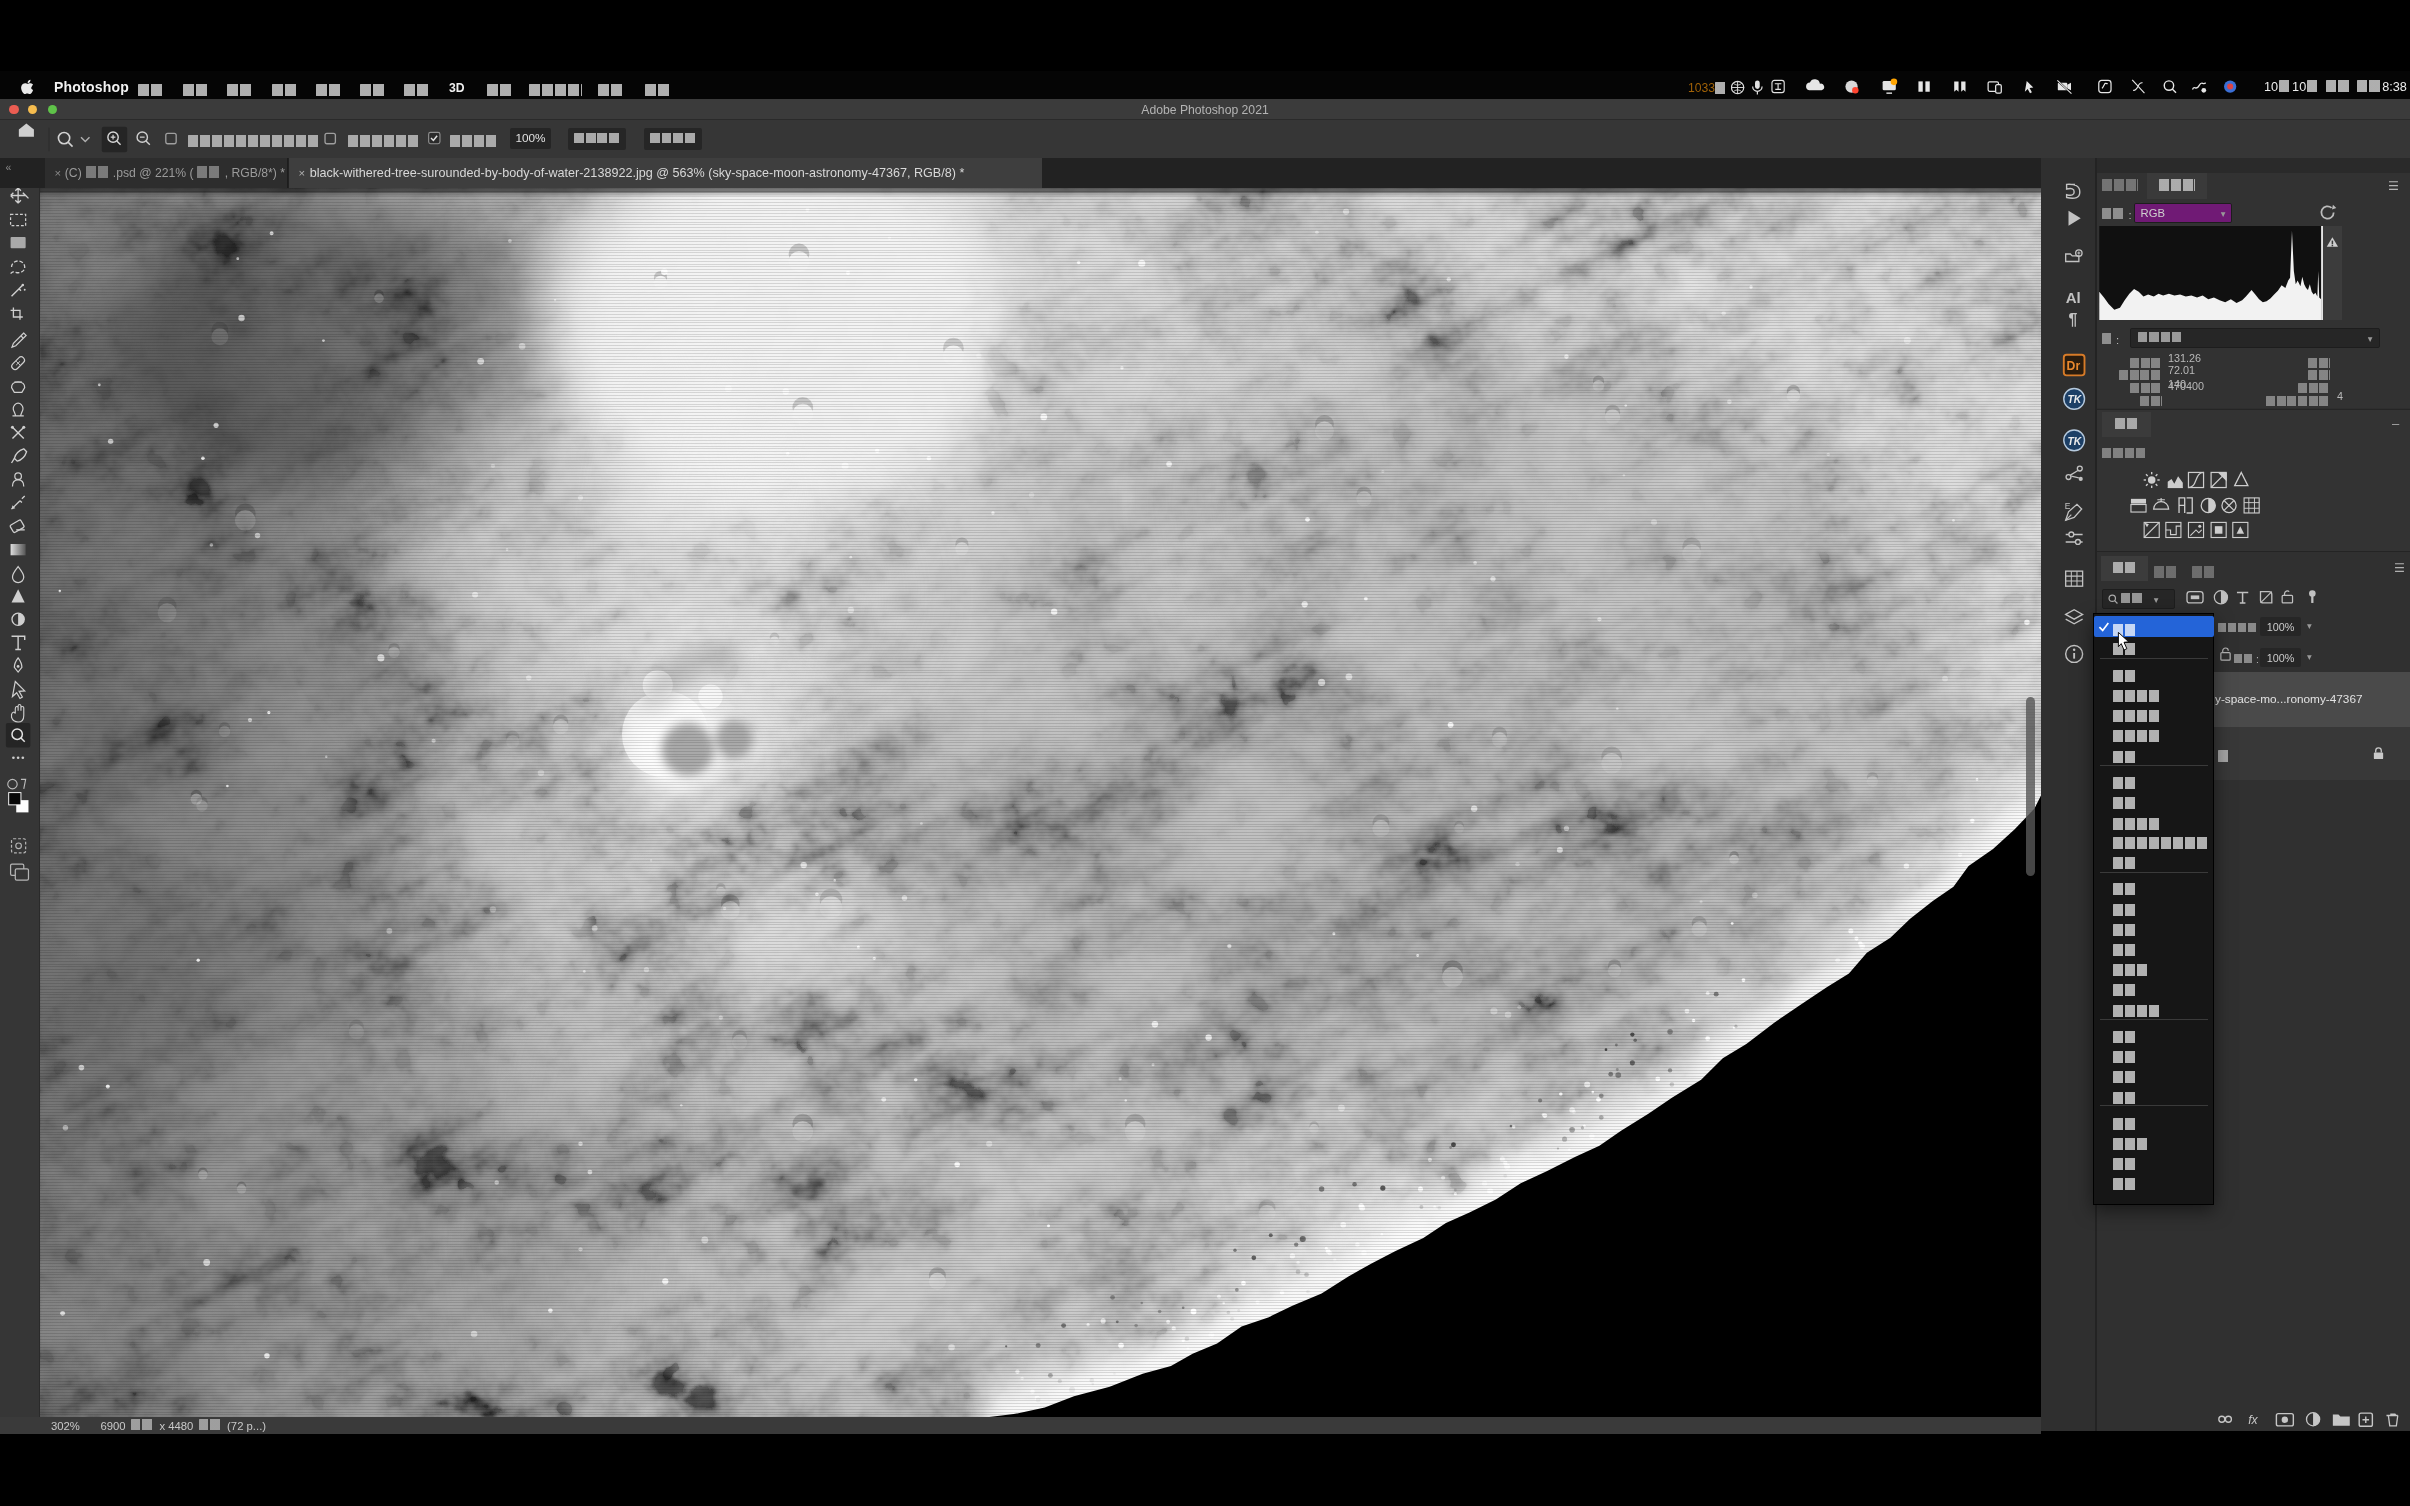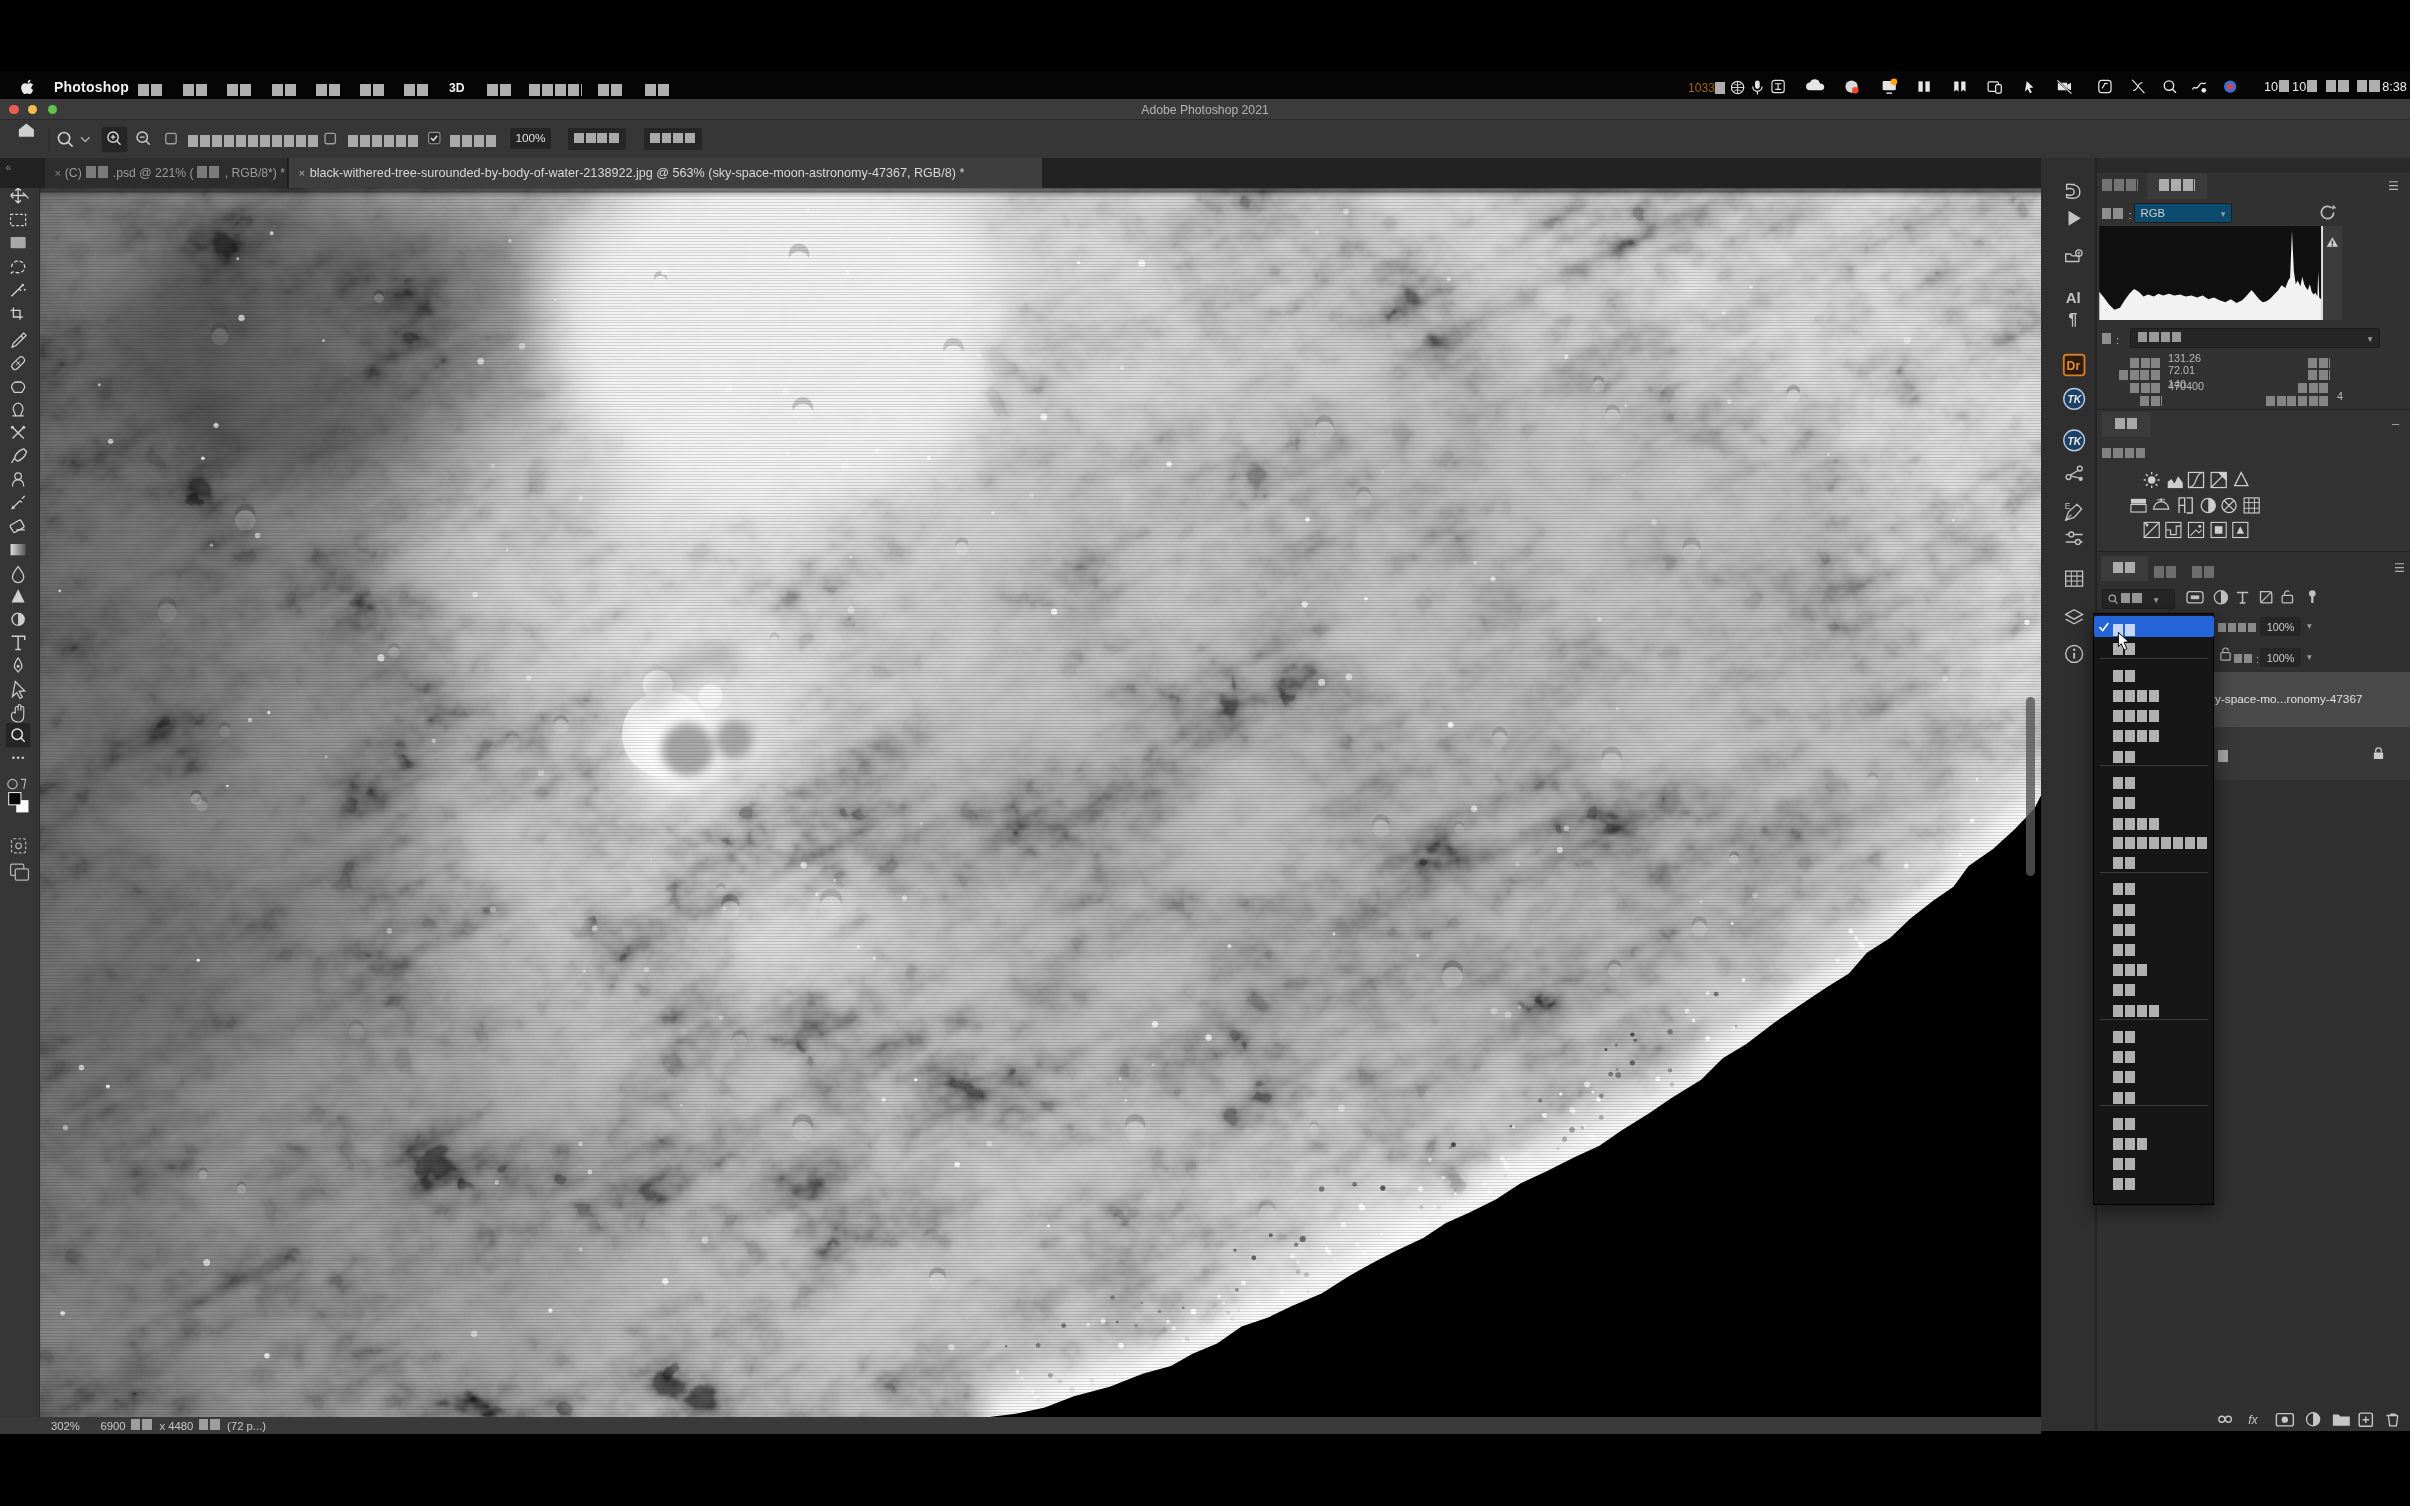--- a/index.html
+++ b/index.html
@@ -744,21 +744,21 @@
     <i class="z" style="width:36px;height:11.3px;background:repeating-linear-gradient(90deg,rgba(150,150,150,0.66) 0 10px,transparent 10px 11.8px);"></i>
   </div>
 <div class="ab row" style="left:2147px;top:173px;width:60px;height:26px;background:#3a3a3a;justify-content:center">
     <i class="z" style="width:36px;height:11.3px;background:repeating-linear-gradient(90deg,rgba(220,220,220,0.70) 0 10px,transparent 10px 11.8px);"></i>
   </div>
 <div class="ab" style="left:2388px;top:179px;color:#b5b5b5;font-size:12.2px;letter-spacing:0.9px">☰</div>
 <div class="ab row" style="left:2102px;top:205px;height:19px;gap:3.8px">
     <i class="z" style="width:22.6px;height:10.4px;background:repeating-linear-gradient(90deg,rgba(190,190,190,0.66) 0 9.4px,transparent 9.4px 11.3px);"></i>
     <span style="color:#bbb;font-size:11.3px">:</span>
   </div>
-<div class="ab row" style="left:2134px;top:203px;width:98px;height:20px;background:#0c4a6e;border:0.9px solid #1d1d1d;border-radius:1.9px;color:#cfcfcf;font-size:11.3px;padding:0 5.6px;justify-content:space-between">
+<div class="ab row" style="left:2134px;top:203px;width:98px;height:20px;background:#701a75;border:0.9px solid #1d1d1d;border-radius:1.9px;color:#cfcfcf;font-size:11.3px;padding:0 5.6px;justify-content:space-between">
     <span>RGB</span>
     <span style="color:#999;font-size:9.4px">▾</span>
   </div>
 <svg class="ab" style="left:2318px;top:203px" width="19" height="19" viewBox="0 0 20 20">
     <path d="M16.5 10a6.5 6.5 0 1 1-2.2-4.9" fill="none" stroke="#bbb" stroke-width="1.9"></path>
     <path d="M15.7 1.8l-1 5 4.6-1.6z" fill="#bbb"></path>
   </svg>
 <svg class="ab" style="left:2099px;top:226px" width="244" height="94" viewBox="0 0 259 100">
     <rect width="259" height="100" fill="#101010"></rect>
     <path d="M0,100 L0,70 L5,76 L10,83 L16,89 L22,87 L27,79 L32,72 L37,67 L42,70 L47,75 L52,73 L58,75 L63,72 L68,74 L74,72 L80,74 L86,73 L92,75 L98,74 L104,76 L110,74 L116,78 L122,76 L128,79 L134,81 L140,78 L146,82 L152,79 L156,75 L162,68 L166,73 L170,78 L174,81 L178,80 L182,77 L186,73 L190,69 L194,63 L198,66 L201,58 L203,55 L205,5 L207,48 L209,62 L211,58 L214,64 L216,54 L218,62 L220,66 L222,68 L224,62 L226,70 L228,73 L230,71 L232,75 L233,48 L234,76 L236,78 L236,100 Z" fill="#f2f2f2"></path>

